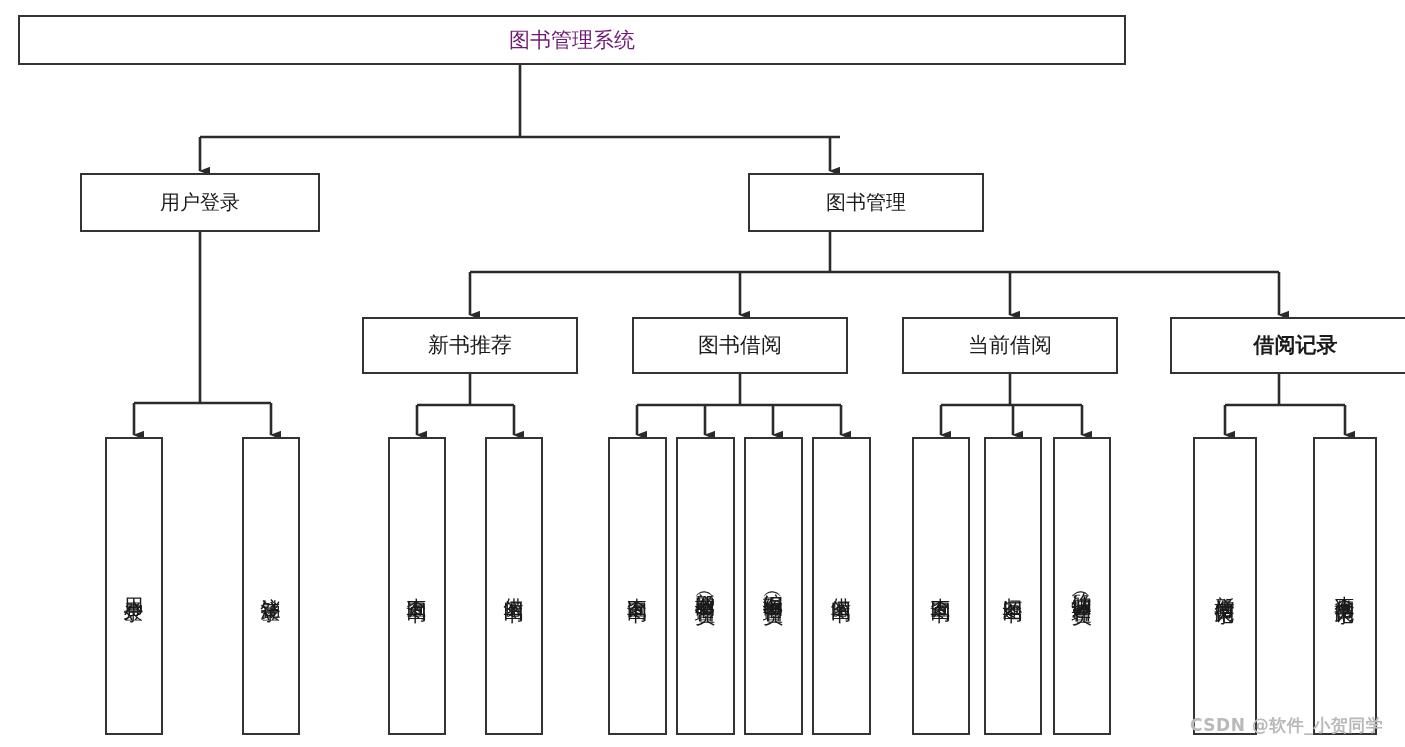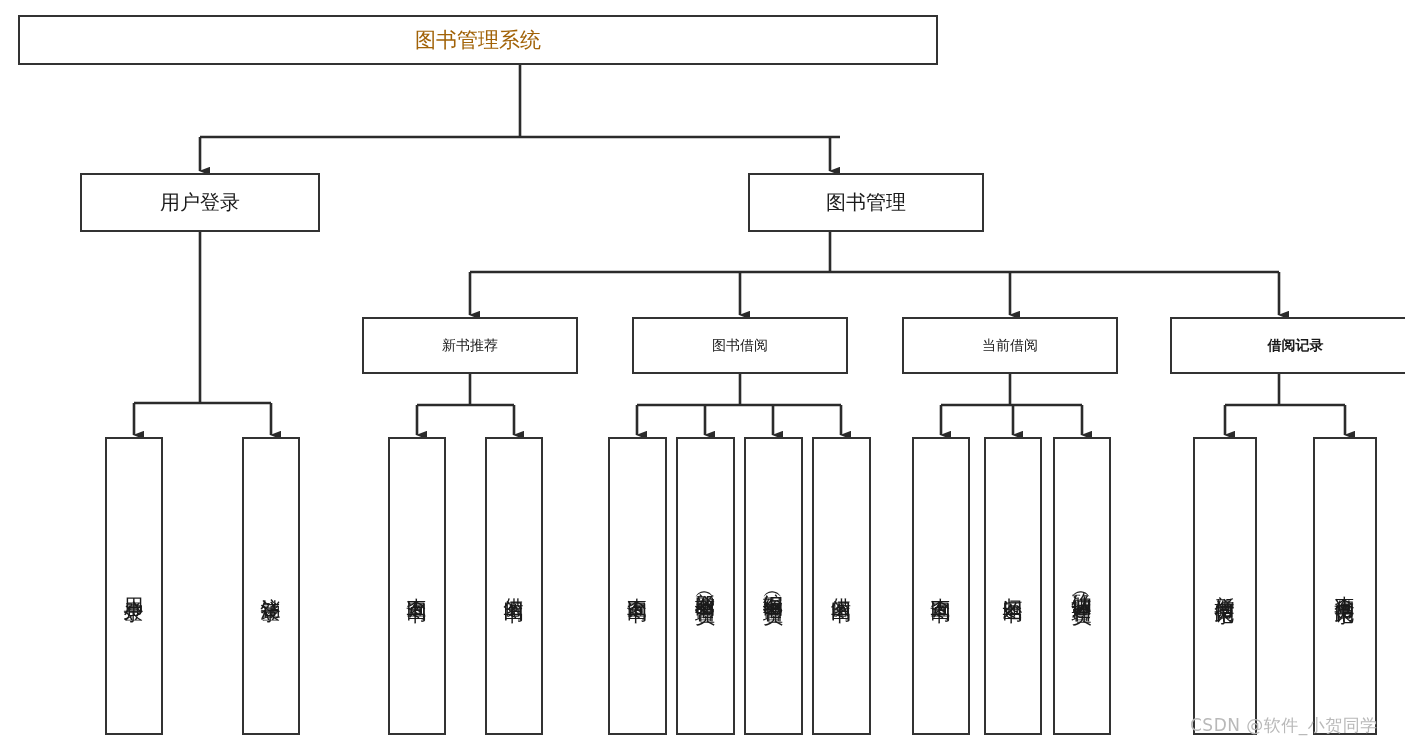--- a/index.html
+++ b/index.html
@@ -35,21 +35,21 @@
     justify-content: center;
     color: #1a1a1a;
   }
   .node .label {
     display: block;
     text-align: center;
     line-height: 1.18;
   }
   .node-root .label { font-size: 21px; }
   .node-l1 .label { font-size: 20px; }
-  .node-l2 .label { font-size: 14px; }
+  .node-l2 .label { font-size: 21px; }
   .node-leaf {
     align-items: center;
     justify-content: center;
   }
   .node-leaf .label {
     writing-mode: vertical-rl;
     text-orientation: upright;
     font-size: 20px;
     letter-spacing: 2px;
     line-height: 1;
@@ -111,21 +111,21 @@
       <path d="M1013,405 L1013,435" marker-end="url(#arrowhead)"></path>
       <path d="M1082,405 L1082,435" marker-end="url(#arrowhead)"></path>
 
       <path d="M1279,374 L1279,405"></path>
       <path d="M1225,405 L1345,405"></path>
       <path d="M1225,405 L1225,435" marker-end="url(#arrowhead)"></path>
       <path d="M1345,405 L1345,435" marker-end="url(#arrowhead)"></path>
     </g>
   </svg>
 
-  <div class="node node-root" id="node-root" style="left: 18px; top: 15px; width: 920px; height: 50px; border-color: rgb(51, 51, 51); background: rgb(255, 255, 255); color: #a16207;">
+  <div class="node node-root" id="node-root" style="left: 18px; top: 15px; width: 1108px; height: 50px; border-color: rgb(51, 51, 51); background: rgb(255, 255, 255); color: #701a75;">
     <span class="label">图书管理系统</span>
   </div>
 
   <div class="node node-l1" id="node-user-login" style="left: 80px; top: 173px; width: 240px; height: 59px; border-color: rgb(51, 51, 51); background: rgb(255, 255, 255); color: rgb(26, 26, 26);">
     <span class="label">用户登录</span>
   </div>
   <div class="node node-l1" id="node-book-manage" style="left: 712px; top: 173px; width: 236px; height: 59px; border-color: rgb(51, 51, 51); background: rgb(255, 255, 255); color: rgb(26, 26, 26); margin-left: 36px;">
     <span class="label">图书管理</span>
   </div>
 
@@ -175,15 +175,15 @@
   <div class="node node-leaf" id="node-leaf-confirm-return" style="left: 1053px; top: 437px; width: 58px; height: 298px; border-color: rgb(51, 51, 51); background: rgb(255, 255, 255); color: rgb(26, 26, 26);">
     <span class="label">确认归还（管理员）</span>
   </div>
   <div class="node node-leaf" id="node-leaf-add-record" style="left: 1193px; top: 437px; width: 64px; height: 298px; border-color: rgb(51, 51, 51); background: rgb(255, 255, 255); color: rgb(26, 26, 26);">
     <span class="label">新增借阅记录</span>
   </div>
   <div class="node node-leaf" id="node-leaf-query-record" style="left: 1313px; top: 437px; width: 64px; height: 298px; border-color: rgb(51, 51, 51); background: rgb(255, 255, 255); color: rgb(26, 26, 26);">
     <span class="label">查询借阅记录</span>
   </div>
 
-  <div class="watermark" id="watermark" style="left: 1190px; top: 714px; color: rgb(185, 185, 185);">CSDN @软件_小贺同学</div>
+  <div class="watermark" id="watermark" style="left: 1190px; top: 714px; color: rgb(185, 185, 185); font-weight: bold;">CSDN @软件_小贺同学</div>
 
 </div>
 
 </body></html>

